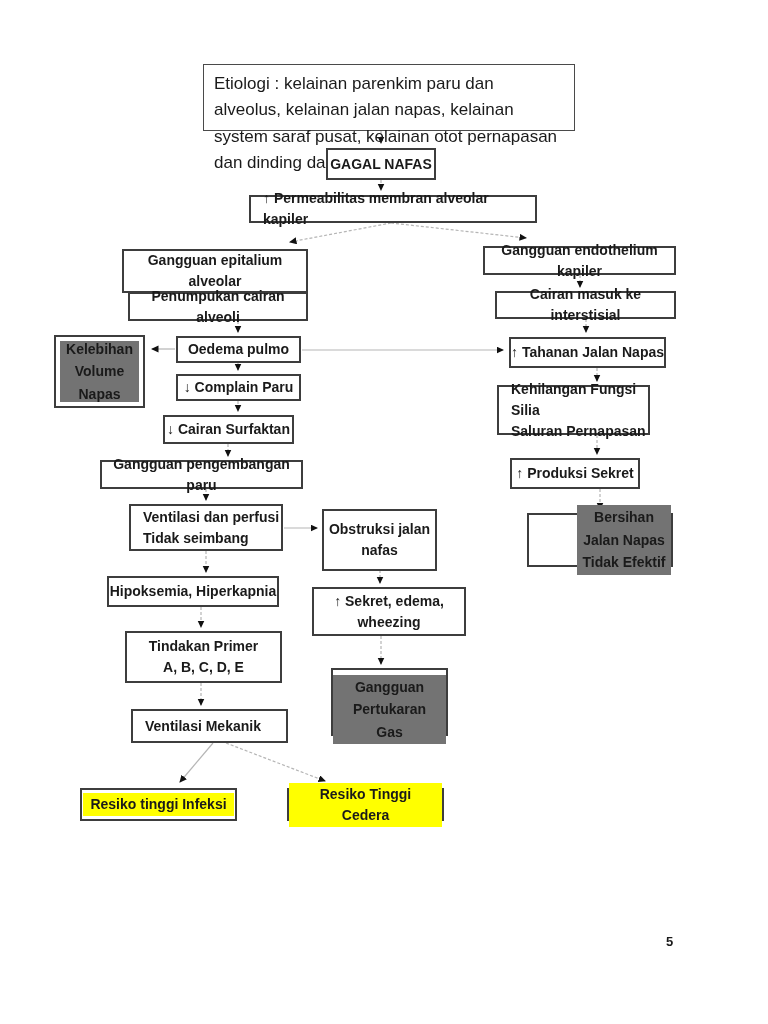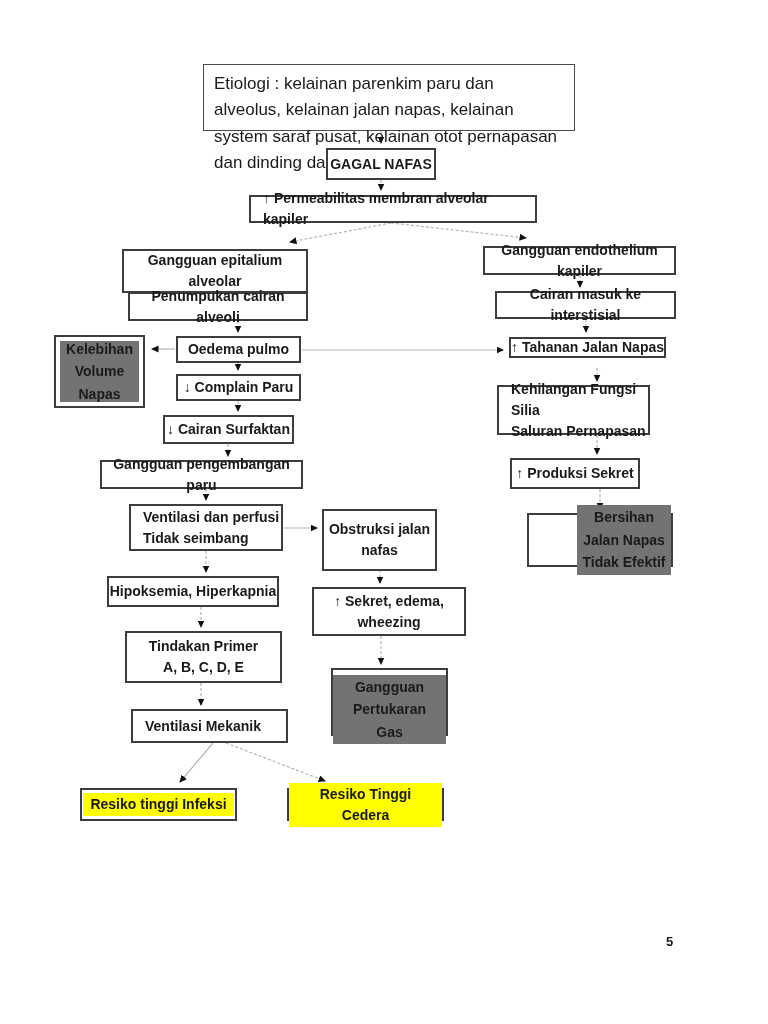--- a/index.html
+++ b/index.html
@@ -119,21 +119,21 @@
       <span>Kelebihan</span>
       <span>Volume</span>
       <span>Napas</span>
     </div>
   </div>
 
   <div class="node" style="left:176px;top:336px;width:125px;height:27px;">
     <span>Oedema pulmo</span>
   </div>
 
-  <div class="node" style="left:509px;top:337px;width:157px;height:21px;">
+  <div class="node" style="left:509px;top:337px;width:157px;height:31px;">
     <span>↑ Tahanan Jalan Napas</span>
   </div>
 
   <div class="node" style="left:176px;top:374px;width:125px;height:27px;">
     <span>↓ Complain Paru</span>
   </div>
 
   <div class="node left" style="left:497px;top:385px;width:153px;height:50px;">
     <span>Kehilangan Fungsi Silia</span>
     <span>Saluran Pernapasan</span>

